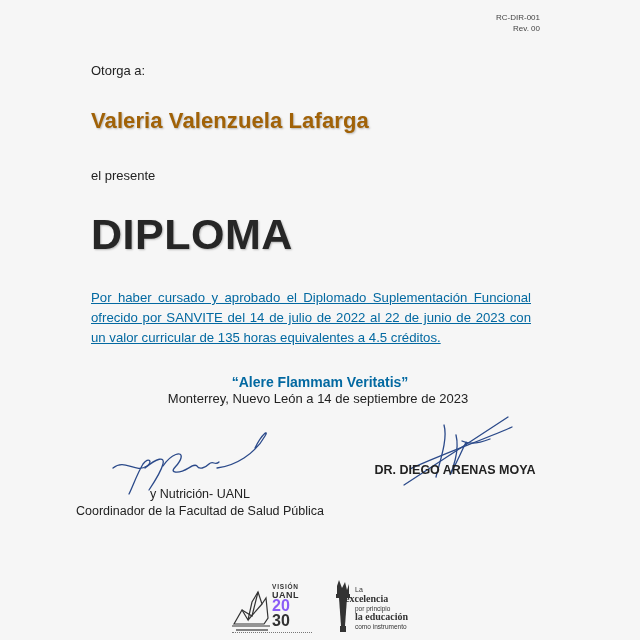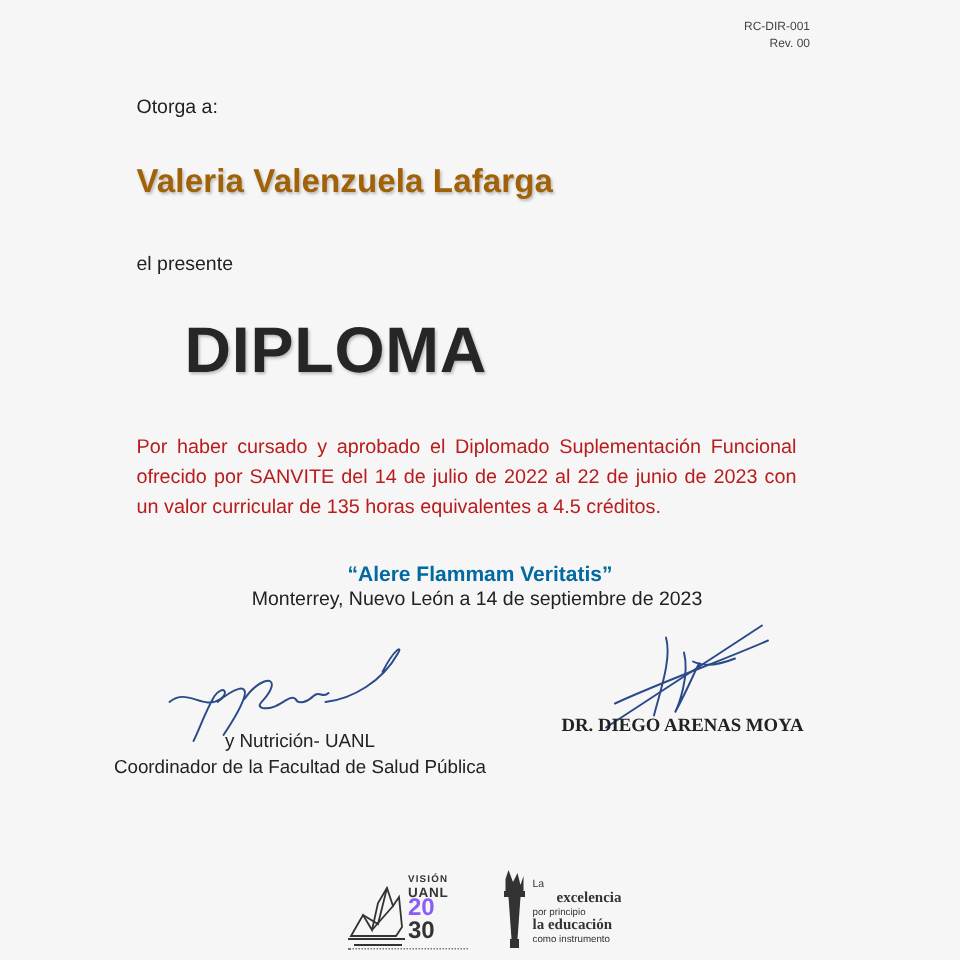--- a/index.html
+++ b/index.html
@@ -9,27 +9,27 @@
       font-family: "Liberation Sans", sans-serif;
       color: #222;
       position: relative;
     }
     .abs { position: absolute; }
     .code { right: 100px; top: 12px; font-size: 8px; color: #444; text-align: right; line-height: 11px; }
     .code .r { display: block; }
     .otorga { left: 91px; top: 63px; font-size: 13px; color: #222; }
     .name { left: 91px; top: 108px; font-size: 22px; font-weight: bold; color: #a16207; letter-spacing: 0.1px; text-shadow: 1px 1px 2px rgba(0,0,0,0.25); }
     .presente { left: 91px; top: 168px; font-size: 13px; color: #222; }
-    .diploma { left: 91px; top: 210px; font-size: 43px; font-weight: bold; color: #262626; text-shadow: 1px 1px 2px rgba(0,0,0,0.25); letter-spacing: 0.5px; margin-left: 32px; }
-    .body { left: 91px; top: 288px; width: 440px; font-size: 13.2px; line-height: 20px; color: #b91c1c; text-align: justify; }
+    .diploma { left: 91px; top: 210px; font-size: 43px; font-weight: bold; color: #262626; text-shadow: 1px 1px 2px rgba(0,0,0,0.25); letter-spacing: 0.5px; }
+    .body { left: 91px; top: 288px; width: 440px; font-size: 13.2px; line-height: 20px; color: #0369a1; text-align: justify; text-decoration: underline; }
     .motto { left: 0; width: 640px; top: 374px; text-align: center; font-size: 14px; font-weight: bold; color: #0369a1; }
     .place { left: 0; width: 640px; top: 391px; text-align: center; font-size: 13px; color: #222; margin-left: -2px; }
     .sig { text-align: center; }
     .sig1 { left: 55px; width: 290px; top: 486px; }
-    .sig2 { left: 340px; width: 230px; top: 475px; font-family: Liberation Serif, serif; }
+    .sig2 { left: 340px; width: 230px; top: 462px; }
     .sig .nm { font-size: 12.5px; font-weight: bold; color: #222; line-height: 16px; }
     .sig .role { font-size: 12.5px; color: #222; line-height: 17px; }
     svg.signature { position: absolute; }
     .logo1 { left: 228px; top: 580px; width: 90px; height: 56px; }
     .logo2 { left: 333px; top: 578px; width: 120px; height: 60px; }
     .logo-text { font-family: "Liberation Sans", sans-serif; }
   </style>
 </head>
 <body>
 
@@ -94,17 +94,17 @@
 <div class="abs logo2">
   <svg width="20" height="60" viewBox="0 0 20 60">
     <g fill="#333">
       <path d="M6 2 L 9 10 L 12 4 L 14 12 L 16 6 L 16 16 L 4 16 L 4 8 Z"></path>
       <rect x="3" y="16" width="14" height="4"></rect>
       <path d="M6 20 L 14 20 L 12 48 L 8 48 Z"></path>
       <rect x="7" y="48" width="6" height="6"></rect>
     </g>
   </svg>
   <div class="abs logo-text" style="left:22px; top:8px; font-size:7px; color:#333;">La</div>
-  <div class="abs" style="left:38px; top:15px; font-size:10px; font-weight:bold; color:#333; font-family:'Liberation Serif', serif;">excelencia</div>
+  <div class="abs" style="left:12px; top:15px; font-size:10px; font-weight:bold; color:#333; font-family:'Liberation Serif', serif;">excelencia</div>
   <div class="abs logo-text" style="left:22px; top:27px; font-size:6.5px; color:#333;">por principio</div>
   <div class="abs" style="left:22px; top:33px; font-size:10px; font-weight:bold; color:#333; font-family:'Liberation Serif', serif;">la educación</div>
   <div class="abs logo-text" style="left:22px; top:45px; font-size:6.5px; color:#333;">como instrumento</div>
 </div>
 
 </body></html>

